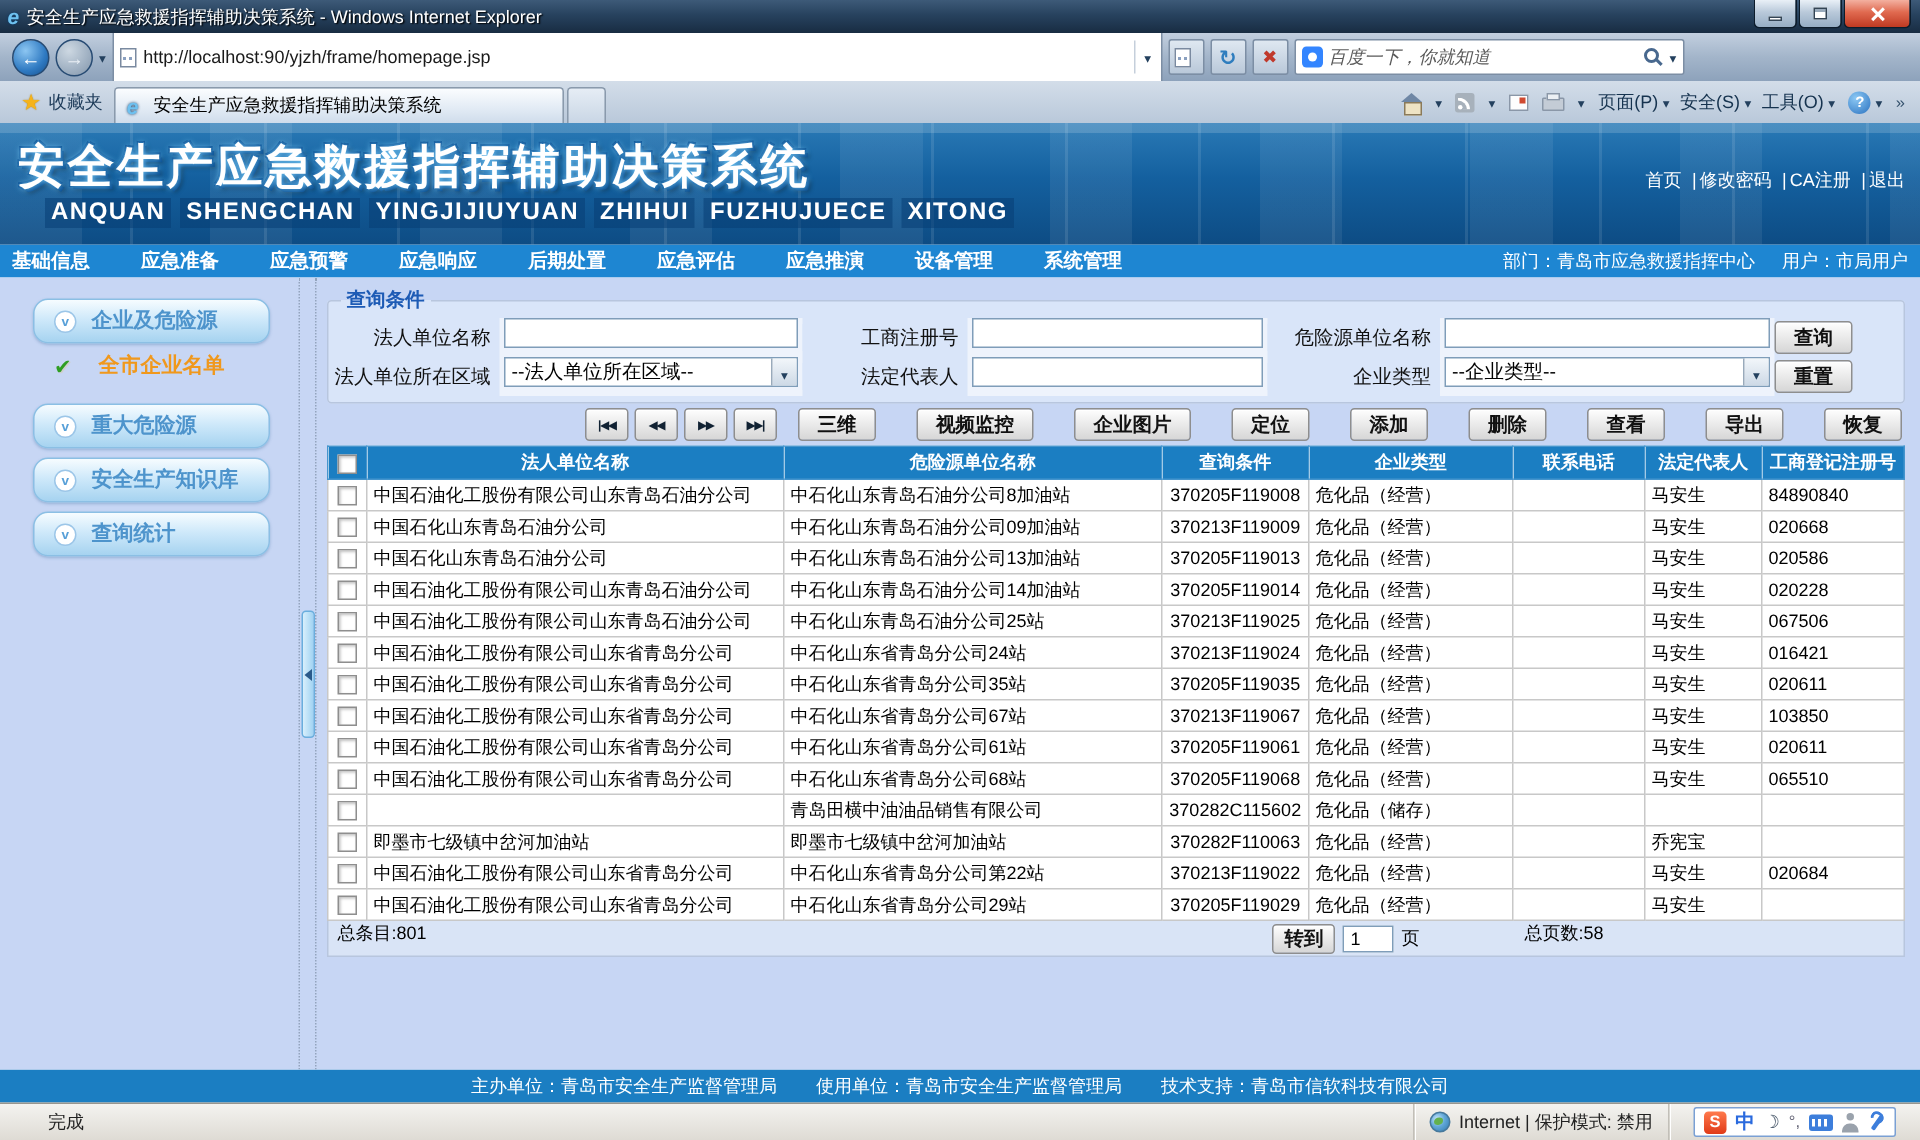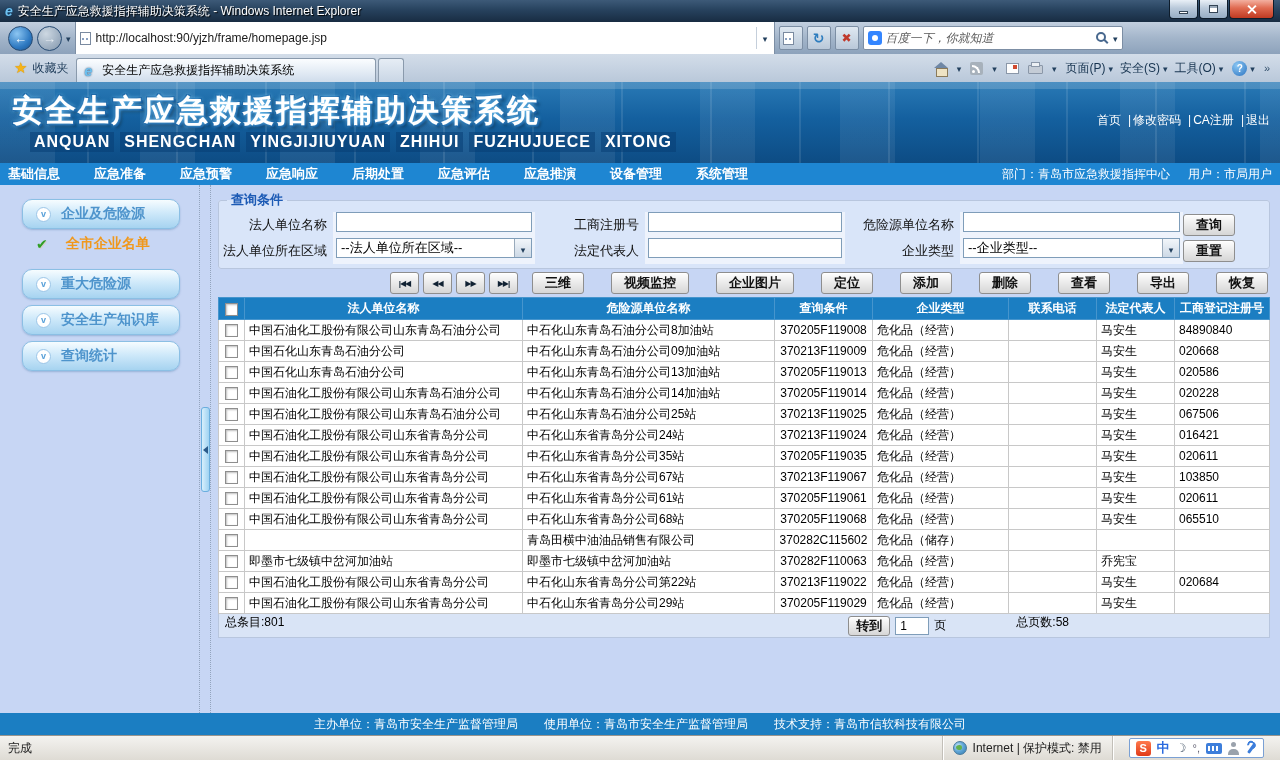--- a/index.html
+++ b/index.html
@@ -160,21 +160,21 @@
            display:flex; font-size:12px; }
   .pager .total { margin-left:6px; }
   .goto-group { margin-left:auto; display:flex; align-items:center; gap:5px; }
   .goto-btn { height:20px; padding:0 7px; }
   .page-input { width:34px; height:18px; border:1px solid #7f9db9; padding-left:4px; font-size:12px; font-family:inherit; }
   .total-pages { margin:0 200px 0 70px; }
 
   
   .footer { height:22px; background:#1b7ec2; color:#fff; display:flex; align-items:center; justify-content:center; gap:26px; font-size:12px; }
   .statusbar { height:25px; border-top:1px solid #98958e; background:linear-gradient(180deg,#f4f3f0,#dedbd4);
-               display:flex; align-items:center; color:#222; }
+               display:flex; align-items:center; color:#222;padding-left:24px; }
   .statusbar .s-left { padding-left:8px; flex:1; }
   .s-seg { height:100%; display:flex; align-items:center; gap:6px; padding:0 10px;
            border-left:1px solid #c2bfb8; box-shadow:inset 1px 0 0 #fff; }
   .globe { width:14px; height:14px; border-radius:50%; background:radial-gradient(circle at 35% 35%,#cfe9ff,#62a8d8 45%,#2f78ae);
            border:1px solid #47799c; position:relative; }
   .globe::after { content:""; position:absolute; left:2px; top:3px; width:6px; height:5px; background:#63b14e; border-radius:60% 40% 55% 45%; }
   .ime-bar { display:flex; align-items:center; gap:6px; background:#fff; border:1px solid #7aa0d4; border-radius:2px;
              height:20px; padding:0 6px; margin:0 6px; }
   .sbadge { width:15px; height:15px; border-radius:3px; background:linear-gradient(180deg,#ff7a4d,#e03a18);
             color:#fff; font-weight:bold; font-size:11px; display:flex; align-items:center; justify-content:center; }

